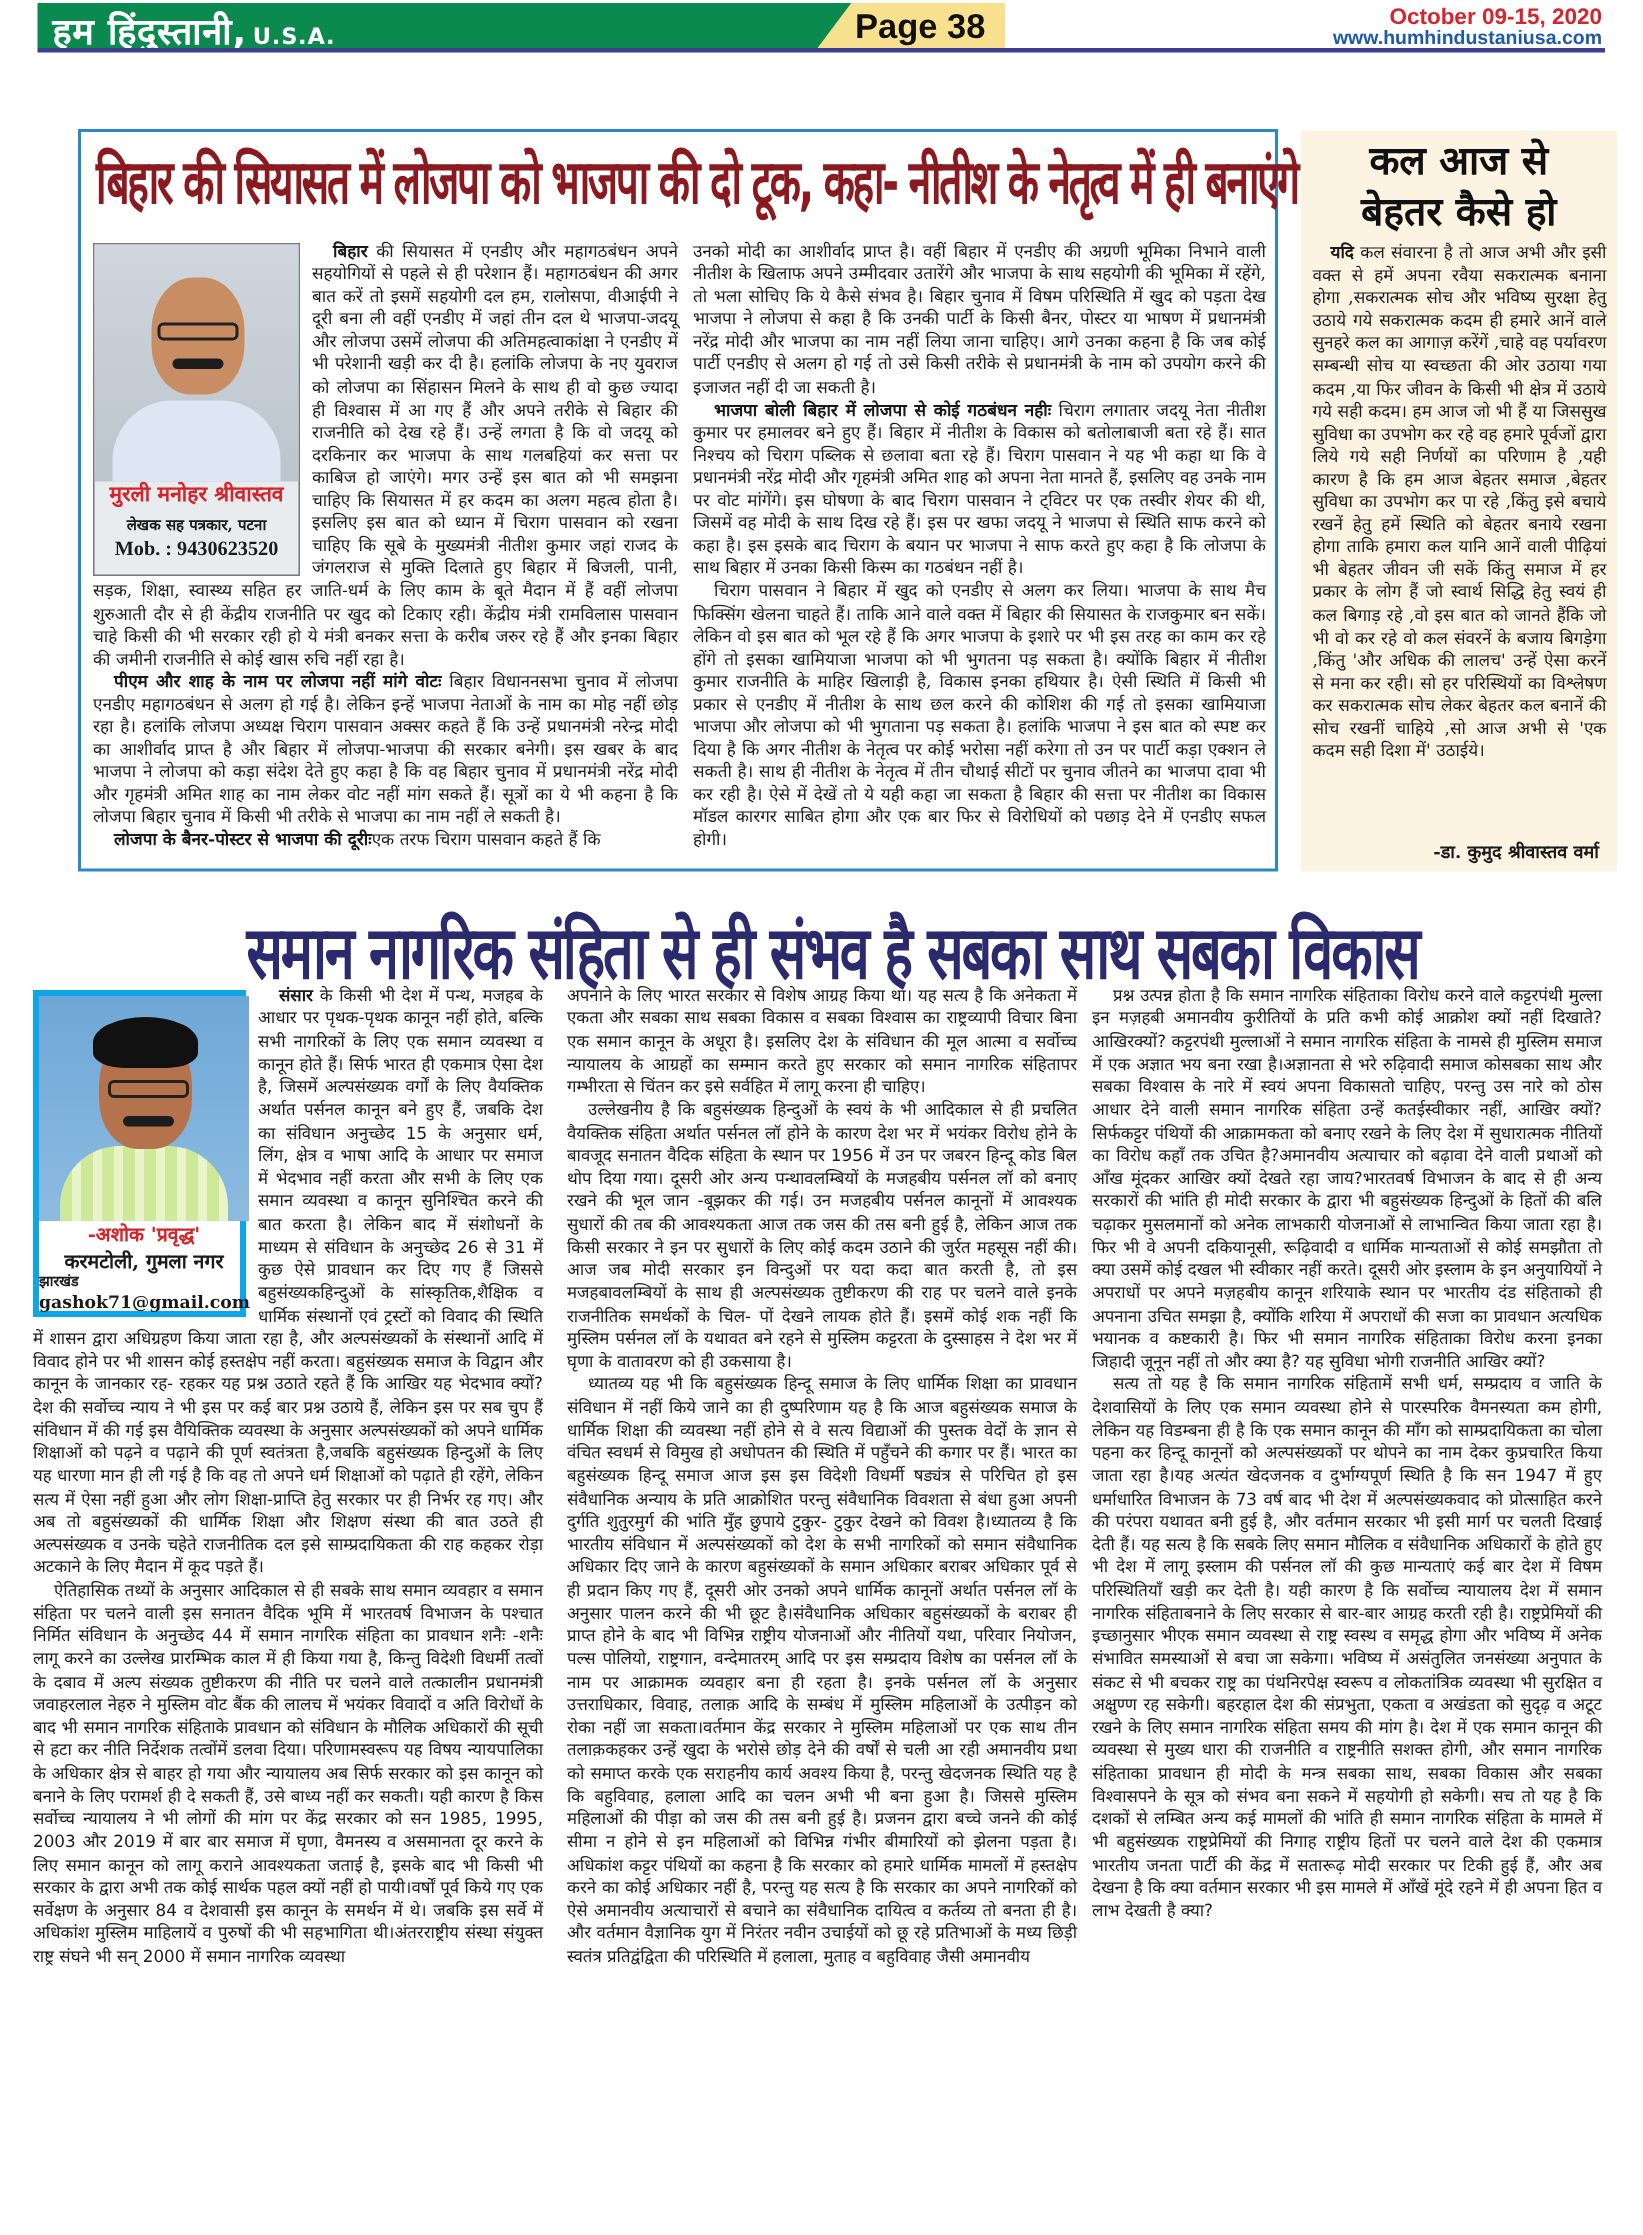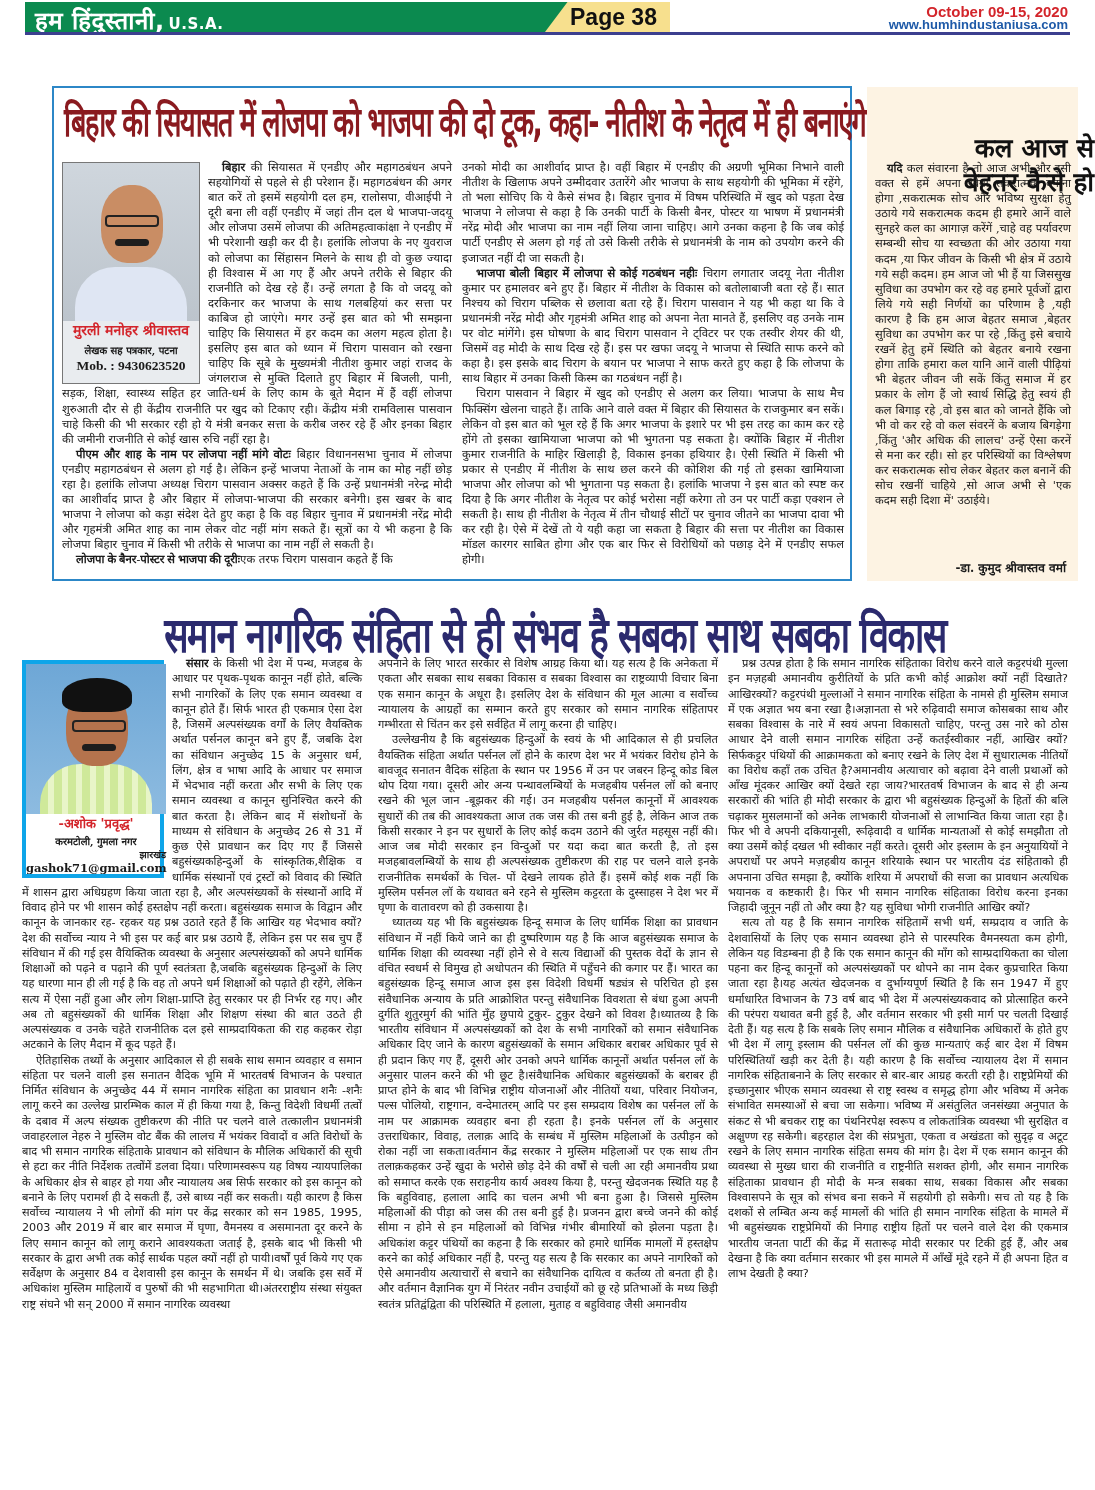--- a/index.html
+++ b/index.html
@@ -15,55 +15,55 @@
   .page-label { position: absolute; left: 545px; top: 2px; font-family: "Liberation Sans", sans-serif; font-weight: bold; font-size: 23px; color: #111; }
   .mast-rule { position: absolute; left: 0; top: 30px; width: 1045px; height: 3px; background: #3c3f8f; }
   .mast-date { position: absolute; right: 2px; top: 1px; color: #d3252b; font-family: "Liberation Sans", sans-serif; font-weight: bold; font-size: 15px; text-align: right; margin-left: 48px; }
   .mast-url { position: absolute; right: 2px; top: 15px; color: #1e5aa8; font-family: "Liberation Sans", sans-serif; font-weight: bold; font-size: 13px; text-align: right; }
 
   
   .art1 { position: absolute; left: 52px; top: 86px; width: 800px; height: 495px; border: 2px solid #2c87c7; }
   .art1-head { position: absolute; left: 10px; top: 4px; width: 780px; font-family: "DejaVu Sans", sans-serif; font-weight: bold; color: #8a1a1f; font-size: 27px; letter-spacing: -1.5px; white-space: nowrap; transform: scaleY(1.5); transform-origin: top left; }
   .col-text { font-size: 11.4px; line-height: 15.1px; text-align: justify; }
   .col-text p { text-indent: 14px; }
-  .col-text b { font-weight: bold; font-family: Liberation Serif, serif; }
+  .col-text b { font-weight: bold; }
   .a1-col1 { position: absolute; left: 8px; top: 72px; width: 390px; }
   .a1-col2 { position: absolute; left: 408px; top: 72px; width: 382px; }
   .a1-photo { float: left; width: 138px; height: 222px; margin: 2px 8px 2px 0; border: 1px solid #777; background: #e9ecef; position: relative; }
   .photo-img { position: absolute; left: 0; top: 0; width: 136px; height: 158px; background: linear-gradient(180deg,#cfd6dd 0%,#bcc4cc 100%); overflow: hidden; }
   .photo-head { position: absolute; left: 38px; top: 22px; width: 62px; height: 78px; border-radius: 45% 45% 42% 42%; background: #c98d64; }
   .photo-glass { position: absolute; left: 42px; top: 52px; width: 54px; height: 12px; border: 2px solid #222; border-radius: 4px; }
   .photo-must { position: absolute; left: 52px; top: 76px; width: 34px; height: 7px; background: #1d1d1d; border-radius: 4px; }
   .photo-body { position: absolute; left: 12px; top: 104px; width: 112px; height: 60px; border-radius: 40px 40px 0 0; background: #dfe6f3; }
   .cap-name { position: absolute; left: 0; top: 160px; width: 136px; text-align: center; color: #d3252b; font-size: 14px; font-weight: bold; }
   .cap-role { position: absolute; left: 0; top: 180px; width: 136px; text-align: center; font-size: 10px; font-weight: bold; }
   .cap-mob { position: absolute; left: 0; top: 195px; width: 136px; text-align: center; font-size: 13.5px; font-weight: bold; font-family: "Liberation Serif", serif; }
 
   
   .side { position: absolute; left: 867px; top: 87px; width: 211px; height: 494px; background: #fdf3e3; }
-  .side-head { position: absolute; left: 0; top: 4px; width: 227px; text-align: right; font-family: "DejaVu Sans", sans-serif; font-weight: bold; font-size: 26px; line-height: 34px; color: #111; margin-top: 40px; }
+  .side-head { position: absolute; left: 0; top: 4px; width: 211px; text-align: center; font-family: "DejaVu Sans", sans-serif; font-weight: bold; font-size: 26px; line-height: 34px; color: #111; }
   .side-body { position: absolute; left: 8px; top: 74px; width: 196px; font-size: 11.4px; line-height: 15.1px; text-align: justify; }
   .side-body p { text-indent: 12px; }
   .side-sign { position: absolute; right: 12px; top: 472px; font-size: 12px; font-weight: bold; }
 
   
   .art2-head { position: absolute; left: 55px; top: 601px; width: 1000px; text-align: center; font-family: "DejaVu Sans", sans-serif; font-weight: bold; color: #2b2a6e; font-size: 36px; letter-spacing: -1.5px; white-space: nowrap; transform: scaleY(1.35); transform-origin: top center; }
   .a2-col { position: absolute; top: 656px; width: 340px; font-family: "DejaVu Sans", sans-serif; font-size: 11.2px; line-height: 15.25px; text-align: justify; }
   .a2-col p { text-indent: 14px; }
   .a2-col1 { left: 22px; }
   .a2-col2 { left: 378px; }
   .a2-col3 { left: 728px; }
   .a2-photo { float: left; width: 142px; height: 218px; margin: 4px 8px 4px 0; border: 4px solid #0ea5e9; background: #fff; position: relative; }
   .a2-photo .photo-img { height: 150px; background: linear-gradient(180deg,#6ea7d6 0%,#8dbbe0 100%); width: 140px; }
   .a2-photo .photo-head { background: #b5734d; left: 40px; top: 24px; }
   .a2-photo .photo-hair { position: absolute; left: 36px; top: 14px; width: 70px; height: 34px; background: #111; border-radius: 50% 50% 30% 30%; }
   .a2-photo .photo-body { background: repeating-linear-gradient(90deg,#cfe99a 0 8px,#e8f5c8 8px 14px); left: 14px; top: 100px; }
   .a2-cap-name { position: absolute; left: 0; top: 152px; width: 140px; text-align: center; color: #d3252b; font-size: 13px; font-weight: bold; font-family: "DejaVu Serif", serif; }
-  .a2-cap-l1 { position: absolute; left: 0; top: 170px; width: 140px; text-align: center; font-size: 10px; font-weight: bold; font-family: "DejaVu Serif", serif; }
-  .a2-cap-l2 { position: absolute; left: 0; top: 183px; width: 140px; text-align: right; font-size: 9.5px; font-weight: bold; font-family: "DejaVu Serif", serif; }
+  .a2-cap-l1 { position: absolute; left: 0; top: 170px; width: 140px; text-align: center; font-size: 13px; font-weight: bold; font-family: "DejaVu Serif", serif; }
+  .a2-cap-l2 { position: absolute; left: 0; top: 183px; width: 140px; text-align: left; font-size: 9.5px; font-weight: bold; font-family: "DejaVu Serif", serif; }
   .a2-cap-mail { position: absolute; left: 0; top: 197px; width: 140px; text-align: center; font-size: 11.5px; font-weight: bold; font-family: "DejaVu Serif", serif; }
 </style>
 </head>
 <body>
 
 <header class="masthead">
   <div class="mast-bar"></div>
   <div class="mast-title">
     <span>हम हिंदुस्तानी,</span><span class="usa">U.S.A.</span>
   </div>

